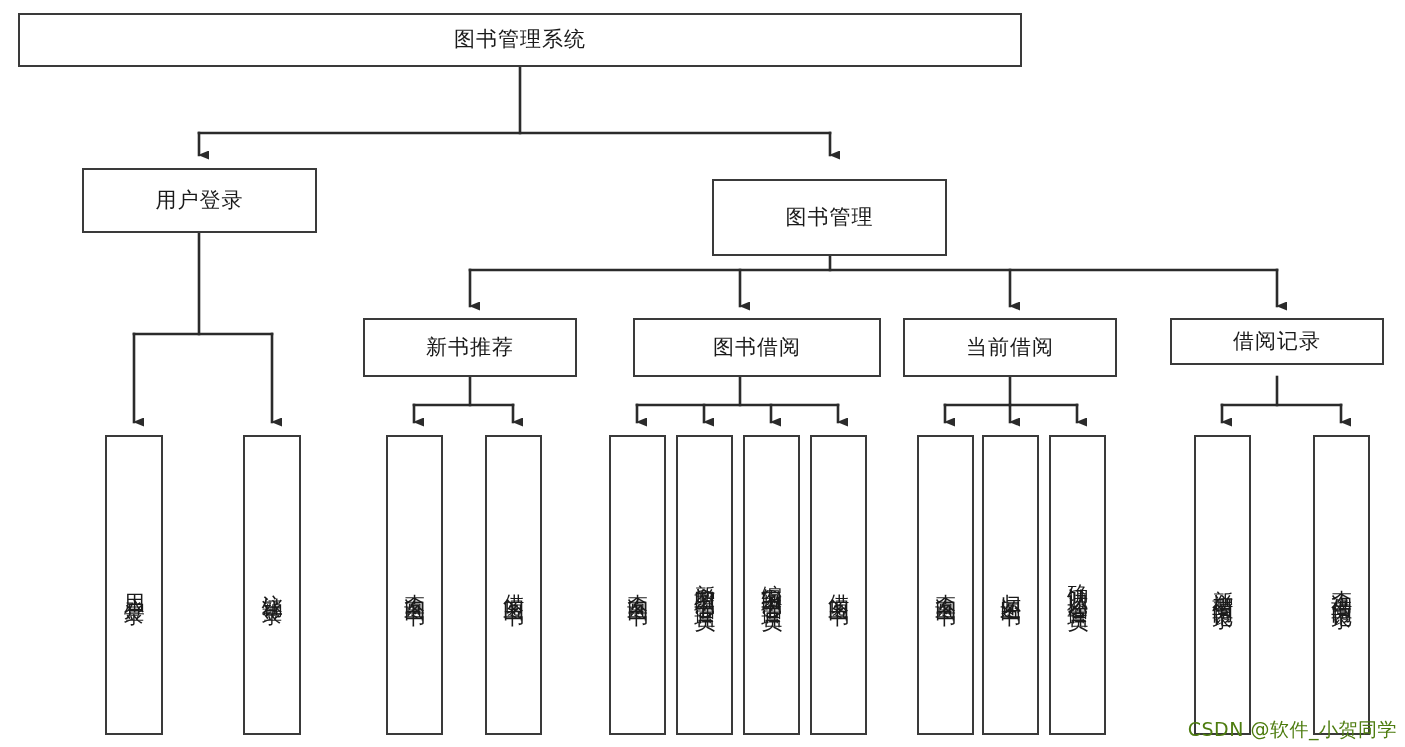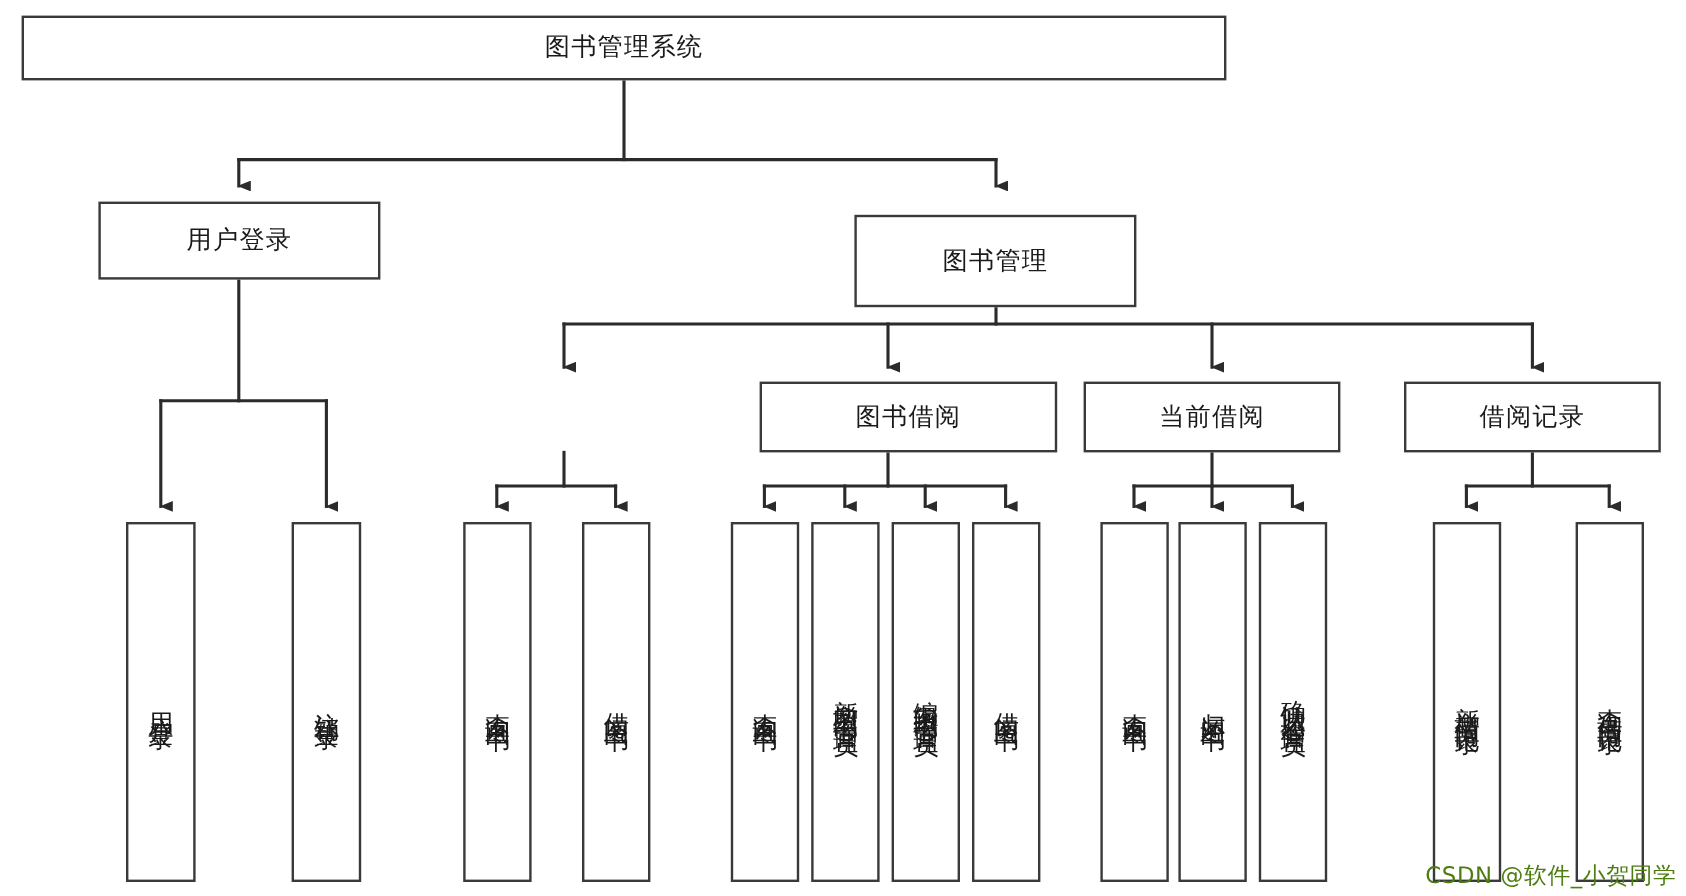--- a/index.html
+++ b/index.html
@@ -125,27 +125,30 @@
     <span>图书管理系统</span>
   </div>
 
   <div class="node horiz" style="left:82px; top:168px; width:235px; height:65px;">
     <span>用户登录</span>
   </div>
   <div class="node horiz" style="left:712px; top:168px; width:235px; height:77px;margin-top:11px;">
     <span>图书管理</span>
   </div>
 
+  <div class="node horiz" style="left:363px; top:318px; width:214px; height:59px;">
+    <span>新书推荐</span>
+  </div>
   <div class="node horiz" style="left:633px; top:318px; width:248px; height:59px;">
     <span>图书借阅</span>
   </div>
   <div class="node horiz" style="left:903px; top:318px; width:214px; height:59px;">
     <span>当前借阅</span>
   </div>
-  <div class="node horiz" style="left:1170px; top:318px; width:214px; height:59px;">
+  <div class="node horiz" style="left:1170px; top:318px; width:214px; height:47px;">
     <span>借阅记录</span>
   </div>
 
   <div class="node vert" style="left:105px; top:435px; width:58px; height:300px;">
     <span class="vlabel">用户登录</span>
   </div>
   <div class="node vert" style="left:243px; top:435px; width:58px; height:300px;">
     <span class="vlabel">注销登录</span>
   </div>
 

